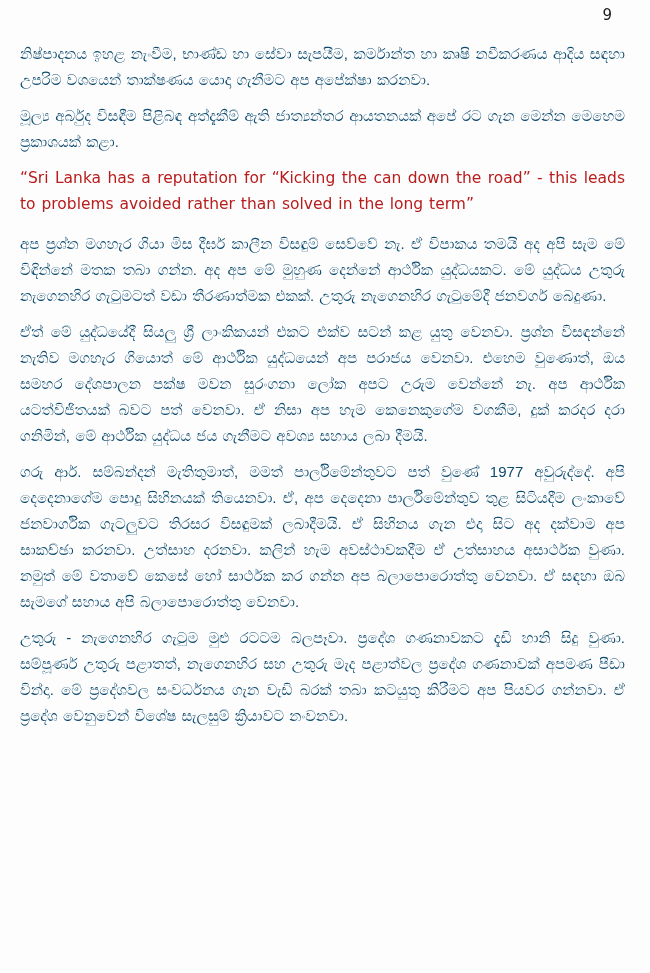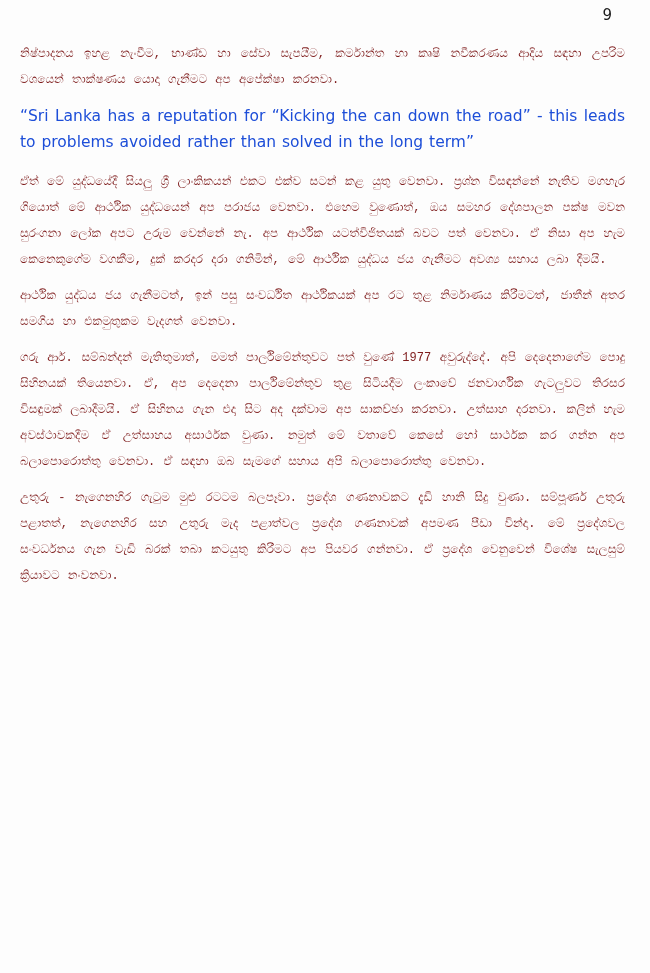--- a/index.html
+++ b/index.html
@@ -29,56 +29,57 @@
     color: #1a1a1a;
   }
   .content {
     position: absolute;
     top: 41px;
     left: 20px;
     right: 25px;
   }
   .para {
     margin: 0 0 10px 0;
-    font-family: Liberation Mono, monospace;
-    font-size: 12px;
+    font-family: Liberation Sans, sans-serif;
+    font-size: 15px;
     line-height: 26px;
     text-align: justify;
     text-justify: inter-word;
-    color: #7f1d1d;
+    color: #0c4a6e;
     word-spacing: 1px;
   }
   .para.quote {
     font-family: "DejaVu Sans", sans-serif;
     font-size: 15.5px;
     line-height: 26px;
     margin-top: 4px;
     margin-bottom: 14px;
-    color: #1d4ed8;
+    color: #b91c1c;
   }
 </style>
 </head>
 <body>
 
 <div class="page">
 
   <div class="page-number">9</div>
 
   <div class="content">
 
     <p class="para" lang="si">නිෂ්පාදනය ඉහළ නැංවීම, භාණ්ඩ හා සේවා සැපයීම, කර්මාන්ත හා කෘෂි නවීකරණය ආදිය සඳහා උපරිම වශයෙන් තාක්ෂණය යොදා ගැනීමට අප අපේක්ෂා කරනවා.</p>
 
 
+    <p class="para" lang="si">මූල්‍ය අර්බුද විසඳීම පිළිබඳ අත්දැකීම් ඇති ජාත්‍යන්තර ආයතනයක් අපේ රට ගැන මෙන්න මෙහෙම ප්‍රකාශයක් කළා.</p>
 
     <p class="para quote" lang="en">“Sri Lanka has a reputation for “Kicking the can down the road” - this leads to problems avoided rather than solved in the long term”</p>
 
+    <p class="para" lang="si">අප ප්‍රශ්න මගහැර ගියා මිස දීර්ඝ කාලීන විසඳුම් සෙව්වේ නැ. ඒ විපාකය තමයි අද අපි සැම මේ විඳින්නේ මතක තබා ගන්න. අද අප මේ මුහුණ දෙන්නේ ආර්ථික යුද්ධයකට. මේ යුද්ධය උතුරු නැගෙනහිර ගැටුමටත් වඩා තීරණාත්මක එකක්. උතුරු නැගෙනහිර ගැටුමේදී ජනවර්ග බෙදුණා.</p>
 
     <p class="para" lang="si">ඒත් මේ යුද්ධයේදී සියලු ශ්‍රී ලාංකිකයන් එකට එක්ව සටන් කළ යුතු වෙනවා. ප්‍රශ්න විසඳන්නේ නැතිව මගහැර ගියොත් මේ ආර්ථික යුද්ධයෙන් අප පරාජය වෙනවා. එහෙම වුණොත්, ඔය සමහර දේශපාලන පක්ෂ මවන සුරංගනා ලෝක අපට උරුම වෙන්නේ නැ. අප ආර්ථික යටත්විජිතයක් බවට පත් වෙනවා. ඒ නිසා අප හැම කෙනෙකුගේම වගකීම, දුක් කරදර දරා ගනිමින්, මේ ආර්ථික යුද්ධය ජය ගැනීමට අවශ්‍ය සහාය ලබා දීමයි.</p>
 
-    <p class="para" lang="si">ආර්ථික යුද්ධය ජය ගැනීමටත්, ඉන් පසු සංවර්ධිත ආර්ථිකයක් අප රට තුළ නිර්මාණය කිරීමටත්, ජාතීන් අතර සමගිය හා එකමුතුකම වැදගත් වෙනවා.</p>
 
     <p class="para" lang="si">ගරු ආර්. සම්බන්දන් මැතිතුමාත්, මමත් පාර්ලිමේන්තුවට පත් වුණේ 1977 අවුරුද්දේ. අපි දෙදෙනාගේම පොදු සිහිනයක් තියෙනවා. ඒ, අප දෙදෙනා පාර්ලිමේන්තුව තුළ සිටියදීම ලංකාවේ ජනවාර්ගික ගැටලුවට තිරසර විසඳුමක් ලබාදීමයි. ඒ සිහිනය ගැන එදා සිට අද දක්වාම අප සාකච්ඡා කරනවා. උත්සාහ දරනවා. කලින් හැම අවස්ථාවකදීම ඒ උත්සාහය අසාර්ථක වුණා. නමුත් මේ වතාවේ කෙසේ හෝ සාර්ථක කර ගන්න අප බලාපොරොත්තු වෙනවා. ඒ සඳහා ඔබ සැමගේ සහාය අපි බලාපොරොත්තු වෙනවා.</p>
 
     <p class="para" lang="si">උතුරු - නැගෙනහිර ගැටුම මුළු රටටම බලපෑවා. ප්‍රදේශ ගණනාවකට දැඩි හානි සිදු වුණා. සම්පූර්ණ උතුරු පළාතත්, නැගෙනහිර සහ උතුරු මැද පළාත්වල ප්‍රදේශ ගණනාවක් අපමණ පීඩා වින්දා. මේ ප්‍රදේශවල සංවර්ධනය ගැන වැඩි බරක් තබා කටයුතු කිරීමට අප පියවර ගන්නවා. ඒ ප්‍රදේශ වෙනුවෙන් විශේෂ සැලසුම් ක්‍රියාවට නංවනවා.</p>
 
 
   </div>
 </div>
 
 </body></html>

